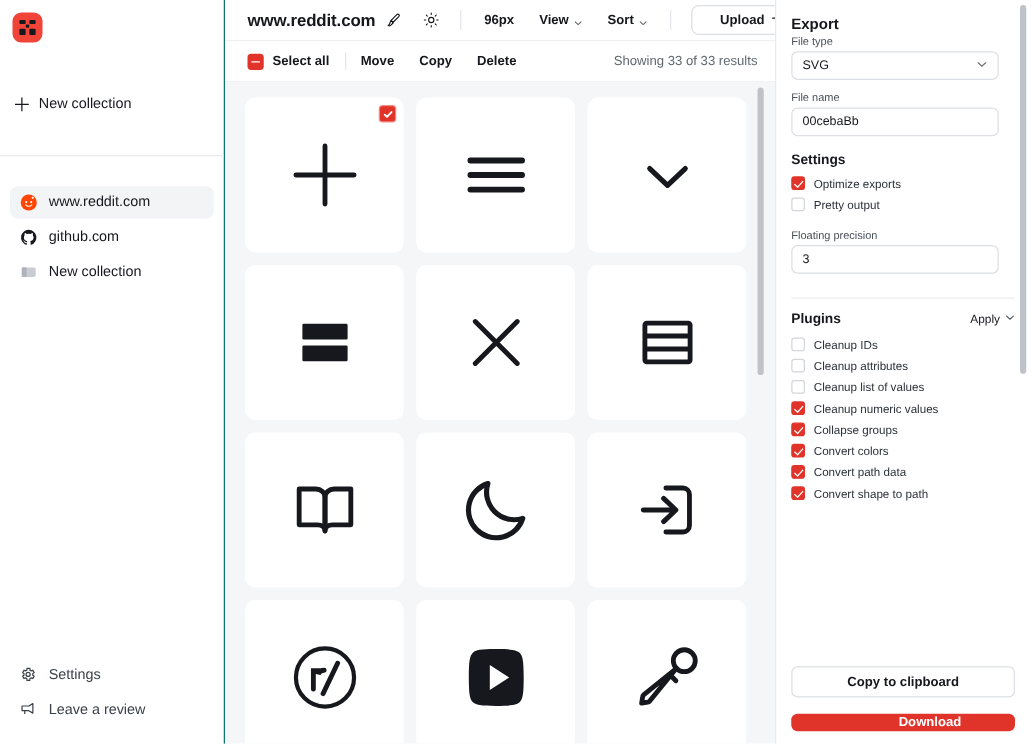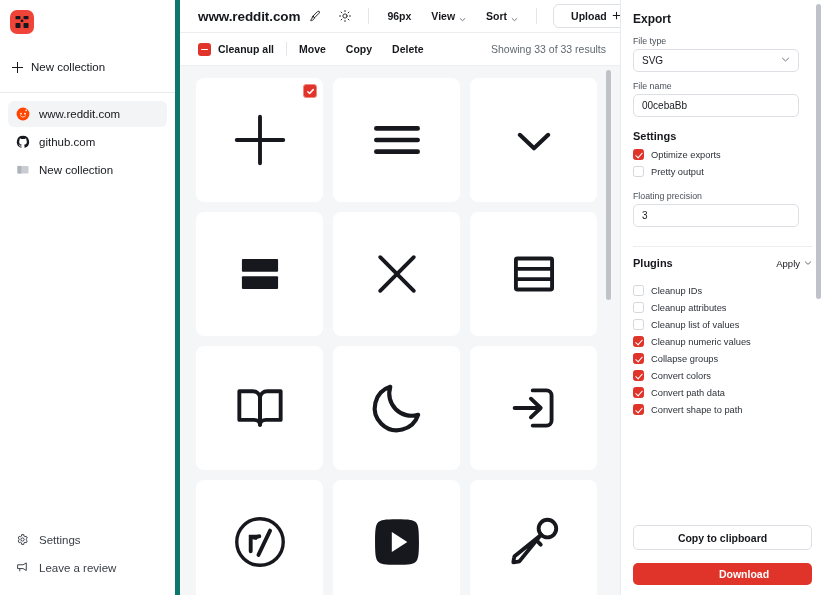--- a/index.html
+++ b/index.html
@@ -9,24 +9,25 @@
     background: #ffffff;
     color: #16181d;
     overflow: hidden;
   }
   .app { display: flex; width: 825px; height: 595px; }
 
   
   .sidebar {
     width: 180px; height: 595px;
     background: #ffffff;
-    border-right: 5px solid #0f766e;
+    border-right: 1px solid #0f766e;
     display: flex; flex-direction: column;
     flex: 0 0 180px;
     position: relative;
+    gap: 16px;
   }
   .logo-wrap { padding: 10px 0 0 10px; height: 44px; }
   .logo {
     width: 24px; height: 24px; border-radius: 7px;
     background: #f04438;
     position: relative;
     display: block;
   }
   .new-collection-row {
     display: flex; align-items: center; gap: 8px;
@@ -72,21 +73,21 @@
     cursor: pointer; background: none; border: none;
   }
   .tb-sep { width: 1px; height: 16px; background: #e3e6ea; margin: 0 8px; }
   .tb-text {
     font-size: 10.5px; font-weight: bold; padding: 0 10px; cursor: pointer;
     display: flex; align-items: center; gap: 4px; color: #16181d; height: 26px;
   }
   .caret { width: 7px; height: 7px; display: inline-block; }
   .upload-btn {
     border: 1px solid #dcdfe3; border-radius: 6px; background: #fff;
-    font-size: 10.5px; font-weight: bold; padding: 5px 17px;
+    font-size: 10.5px; font-weight: bold; padding: 5px 22px;
     display: flex; align-items: center; gap: 5px; cursor: pointer;
     margin-left: 8px; color: #16181d;
     font-family: "Liberation Sans", sans-serif;
   }
 
   .actionbar {
     height: 33px; flex: 0 0 33px; display: flex; align-items: center;
     padding: 0 14px 0 18px; border-bottom: 1px solid #eceef1;
     background: #fff;
   }
@@ -133,21 +134,21 @@
   }
 
   
   .panel {
     width: 205px; flex: 0 0 205px; height: 595px;
     border-left: 1px solid #e8eaed; background: #fff;
     position: relative; padding: 12px 12px 0 12px;
     display: flex; flex-direction: column;
     overflow: hidden;
   }
-  .panel-h { font-size: 12px; font-weight: bold; margin-bottom: 10px; }
+  .panel-h { font-size: 12px; font-weight: bold; margin-bottom: 2px; }
   .field-label { font-size: 8.8px; color: #4a5058; margin-bottom: 3px; }
   .select-box, .text-box {
     width: 166px; height: 23px; border: 1px solid #dcdfe3; border-radius: 5px;
     font-size: 10px; padding: 0 8px; display: flex; align-items: center;
     background: #fff; color: #16181d; margin-bottom: 9px;
     font-family: "Liberation Sans", sans-serif;
   }
   .select-box { justify-content: space-between; cursor: pointer; }
   .sect-h { font-size: 11px; font-weight: bold; margin: 4px 0 7px 0; }
   .check-row {
@@ -158,38 +159,38 @@
     border: 1px solid #d3d6db; background: #fff; position: relative;
   }
   .cb.on { background: #e0342a; border-color: #e0342a; }
   .cb.on::after {
     content: ""; position: absolute; left: 3px; top: 1px;
     width: 3px; height: 6px; border: solid #fff; border-width: 0 1.6px 1.6px 0;
     transform: rotate(42deg);
   }
   .check-label { font-size: 9.3px; color: #2c3138; }
   .panel-divider { height: 1px; background: #ebedf0; margin: 10px 0 10px 0; width: 179px; }
-  .plugins-head { display: flex; align-items: center; margin-bottom: 16px; width: 179px; }
+  .plugins-head { display: flex; align-items: center; margin-bottom: 9px; width: 179px; }
   .plugins-head .sect-h { margin: 0; }
   .apply-btn {
     margin-left: auto; font-size: 9.5px; color: #16181d; display: flex;
     align-items: center; gap: 4px; cursor: pointer;
   }
   .panel-footer {
     margin-top: auto; padding-bottom: 10px; width: 179px;
   }
   .btn-outline {
     width: 179px; height: 25px; border: 1px solid #dcdfe3; border-radius: 5px;
     background: #fff; font-size: 10.5px; font-weight: bold; color: #16181d;
     display: flex; align-items: center; justify-content: center;
     cursor: pointer; margin-bottom: 13px;
     font-family: "Liberation Sans", sans-serif;
   }
   .btn-primary {
-    width: 179px; height: 22px; border: none; border-radius: 5px;
+    width: 179px; height: 14px; border: none; border-radius: 5px;
     background: #e0342a; font-size: 10.5px; font-weight: bold; color: #fff;
     display: flex; align-items: center; justify-content: center; cursor: pointer;
     font-family: "Liberation Sans", sans-serif;
     padding-left: 43px;
   }
   .panel-sb {
     position: absolute; right: 4px; top: 4px; width: 5px; height: 295px;
     border-radius: 3px; background: #bfc3c9; cursor: pointer;
   }
 </style>
@@ -317,21 +318,21 @@
                 <path d="M6 1.6v8.8M1.6 6h8.8"></path>
               </svg>
           </span>
         </button>
       </div>
     </div>
 
     <div class="actionbar">
       <span class="selectall">
         <span class="cb-indet"></span>
-        <span class="ab-label">Cleanup all</span>
+        <span class="ab-label">Select all</span>
       </span>
       <span class="ab-sep"></span>
       <span class="ab-btn">Move</span>
       <span class="ab-btn">Copy</span>
       <span class="ab-btn">Delete</span>
       <span class="ab-count">Showing 33 of 33 results</span>
     </div>
 
     <div class="grid-scroll">
       <div class="grid">

